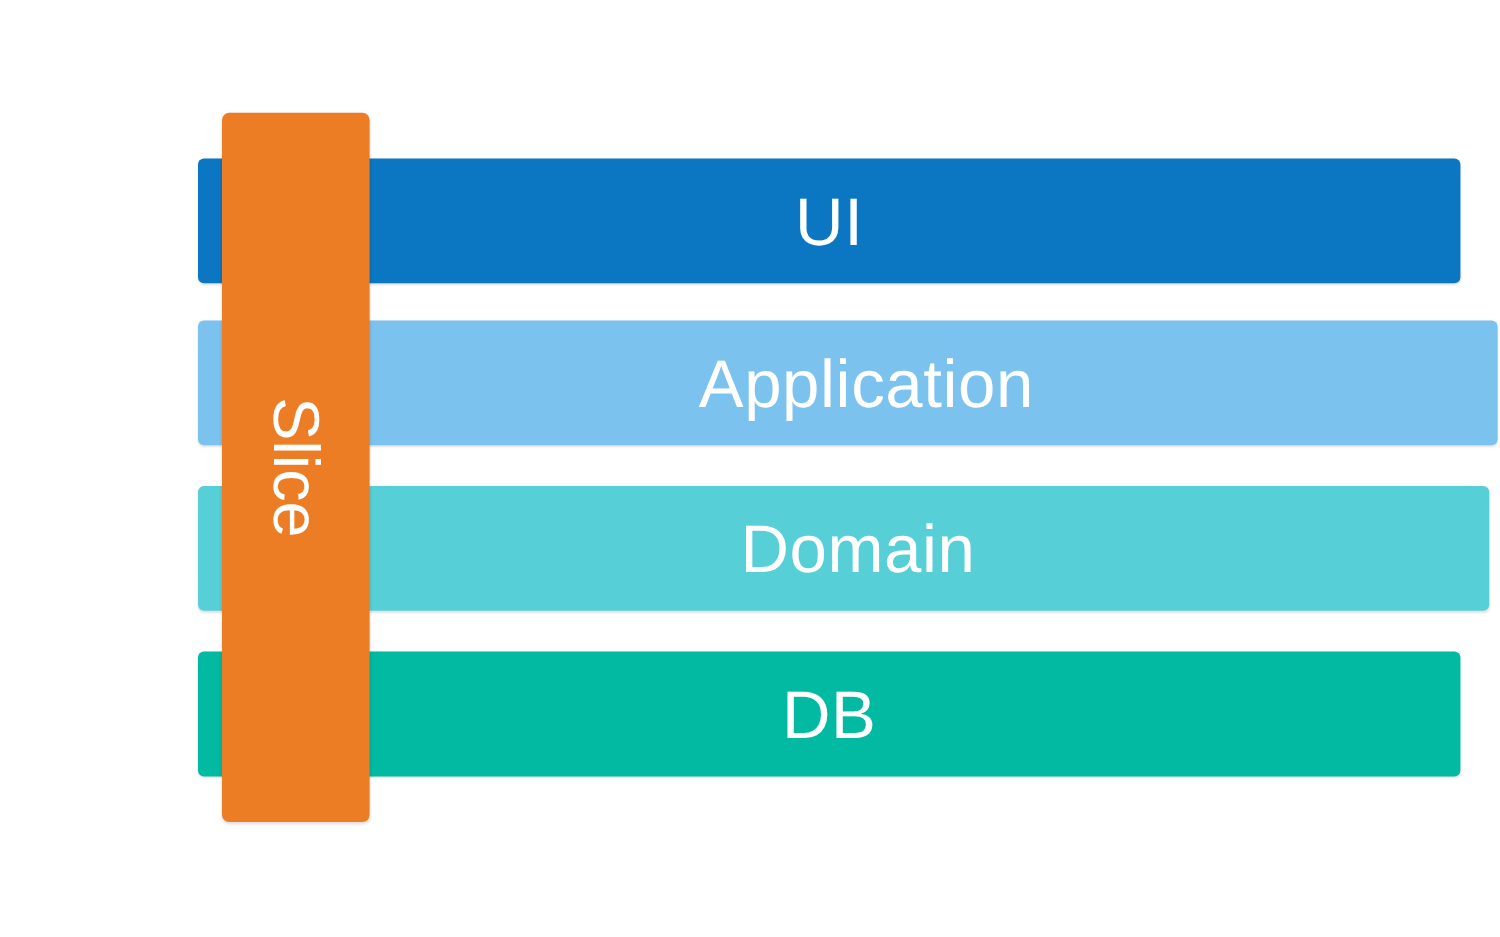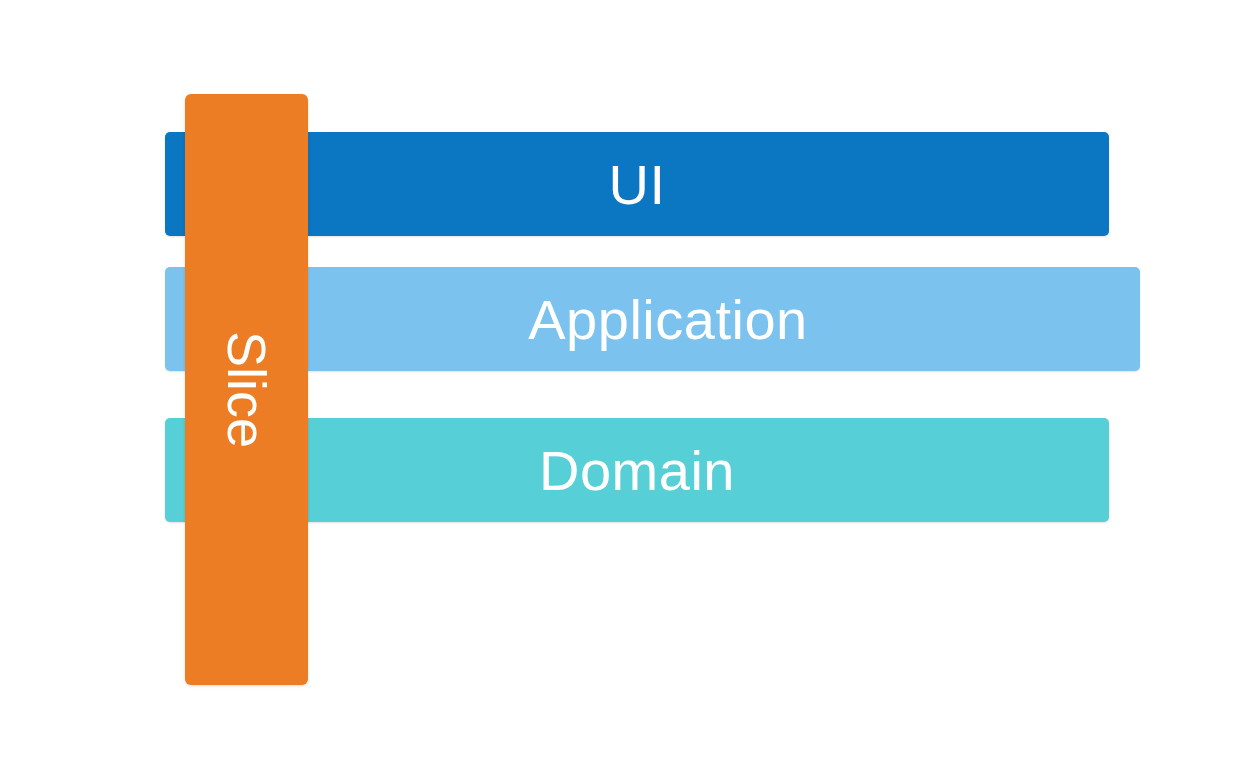--- a/index.html
+++ b/index.html
@@ -14,35 +14,35 @@
     position: relative;
     overflow: hidden;
   }
   .diagram {
     position: absolute;
     inset: 0;
   }
   .layer-bar {
     position: absolute;
     left: 165px;
-    width: 944px;
+    width: 1052px;
     height: 104px;
     border-radius: 5px;
     display: flex;
     align-items: center;
     justify-content: center;
     color: #ffffff;
     font-size: 56px;
     font-weight: 400;
     letter-spacing: 0.5px;
     box-shadow: 0 1px 2px rgba(0,0,0,0.12);
   }
   .layer-ui          { top: 132px; }
   .layer-application { top: 267px; padding-left: 31px; }
-  .layer-domain      { top: 418px; }
+  .layer-domain      { top: 405px; padding-left: 24px; }
   .layer-db          { top: 543px; }
   .slice-bar {
     position: absolute;
     left: 185px;
     top: 94px;
     width: 123px;
     height: 591px;
     border-radius: 6px;
     display: flex;
     align-items: center;
@@ -66,18 +66,21 @@
   </div>
 
   <div class="layer-bar layer-application" style="background-color: rgb(124, 194, 238);">
     <span>Application</span>
   </div>
 
   <div class="layer-bar layer-domain" style="background-color: rgb(87, 207, 214);">
     <span>Domain</span>
   </div>
 
+  <div class="layer-bar layer-db" style="background-color: rgb(2, 185, 162);">
+    <span>DB</span>
+  </div>
 
   <div class="slice-bar" style="background-color: rgb(236, 125, 36);">
     <span>Slice</span>
   </div>
 
 </div>
 
 </body></html>

